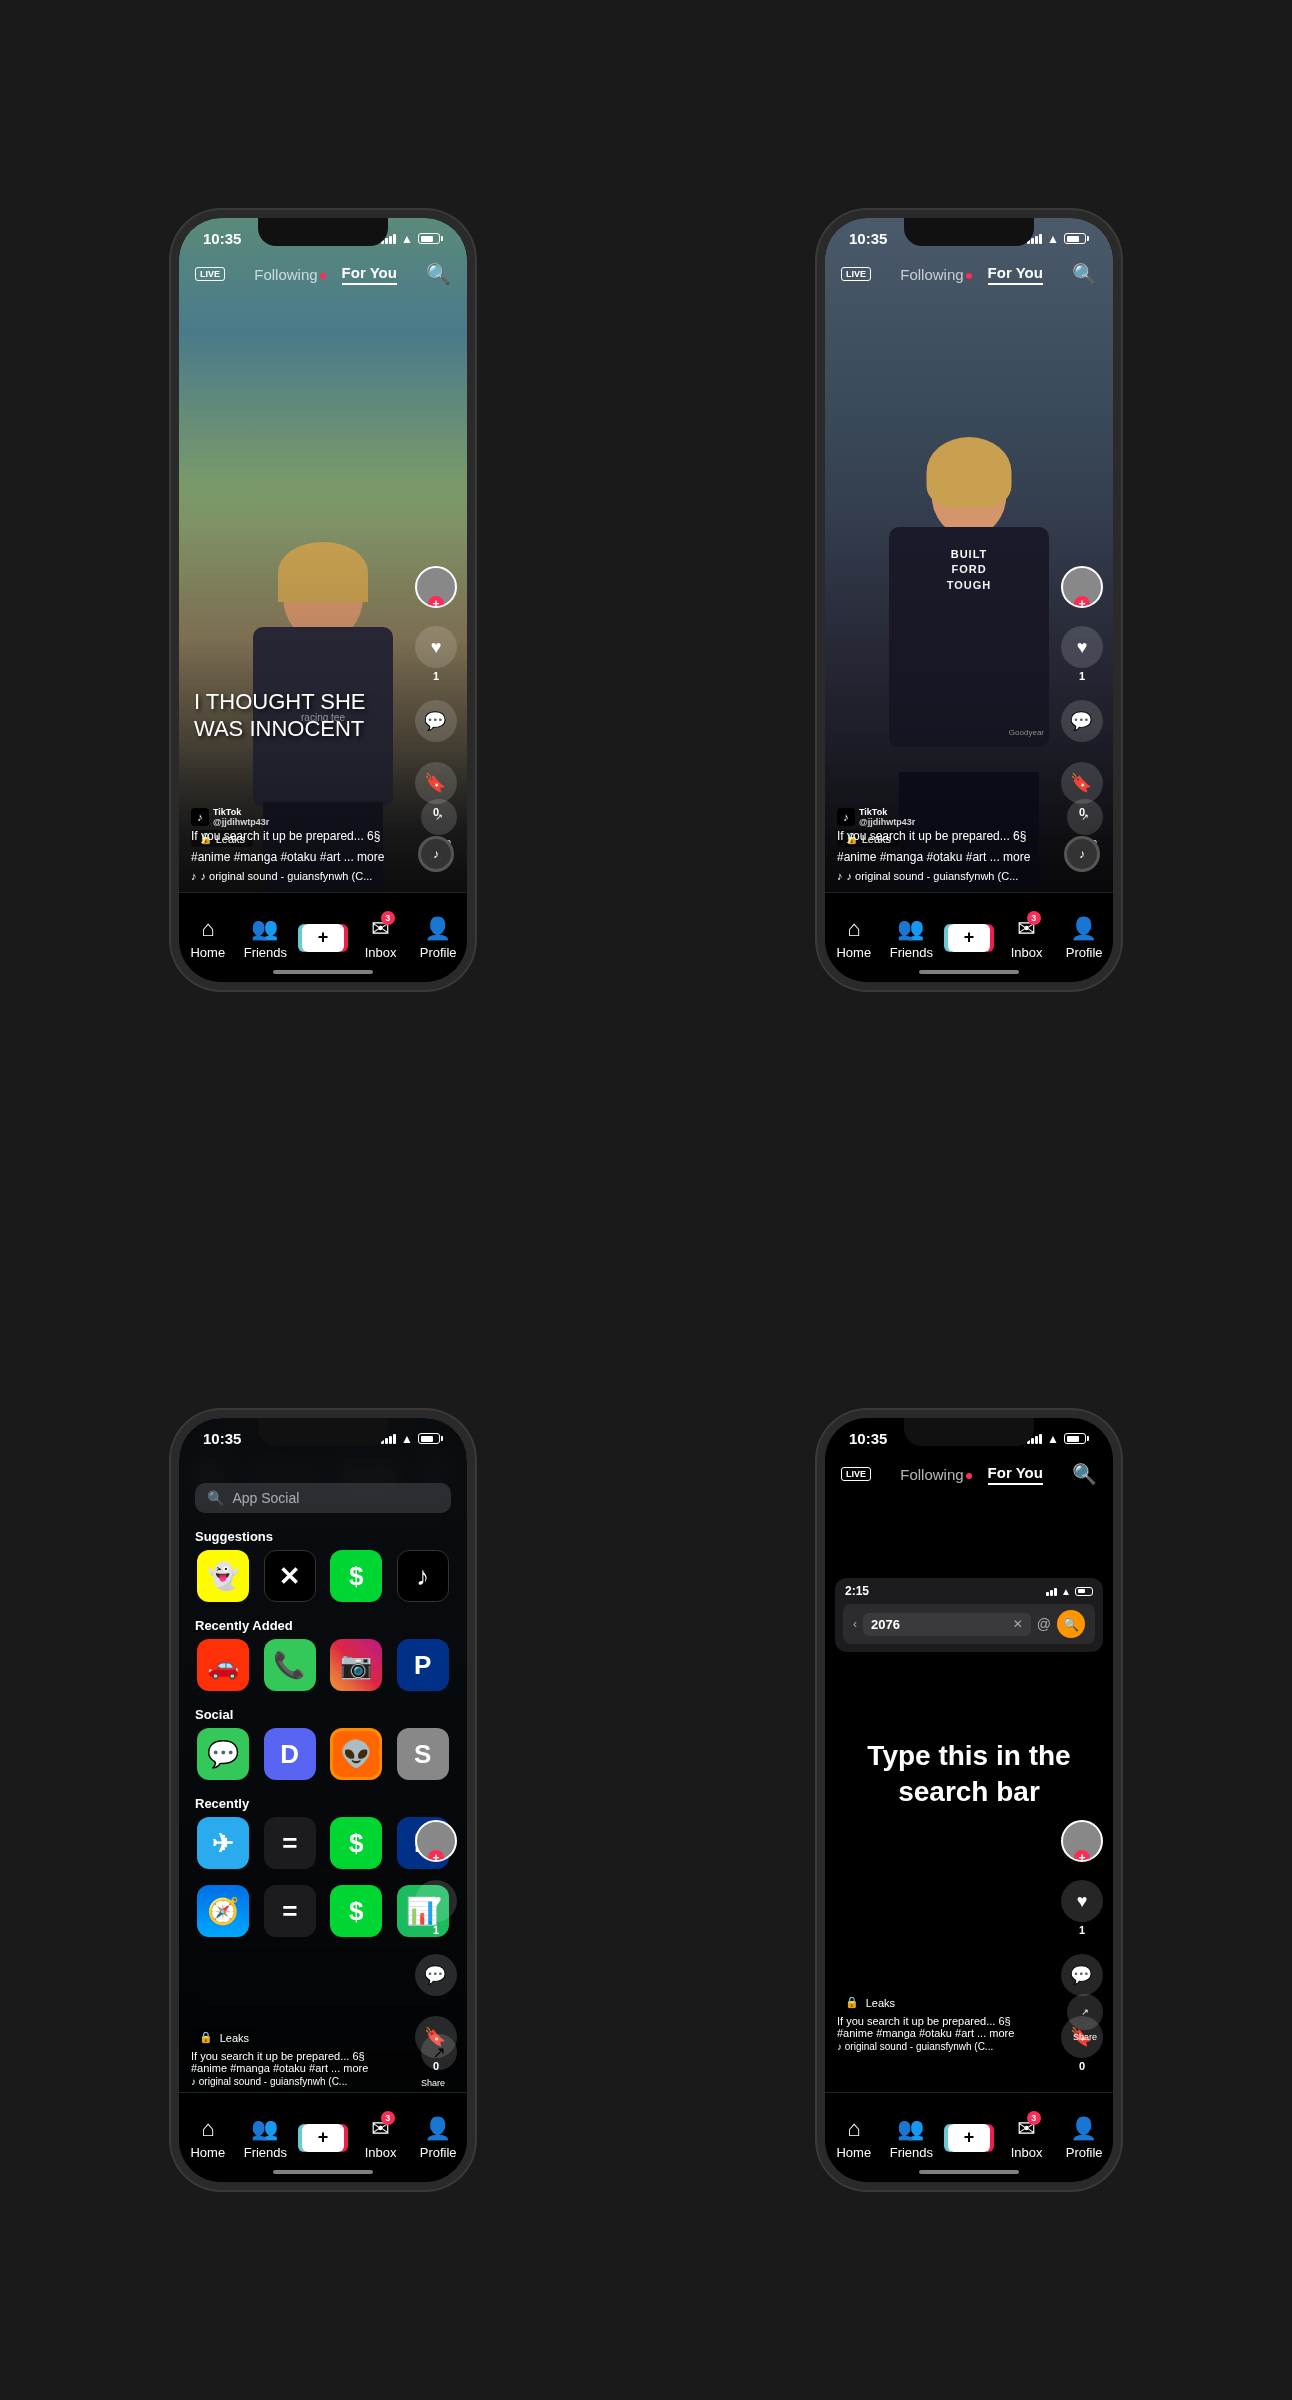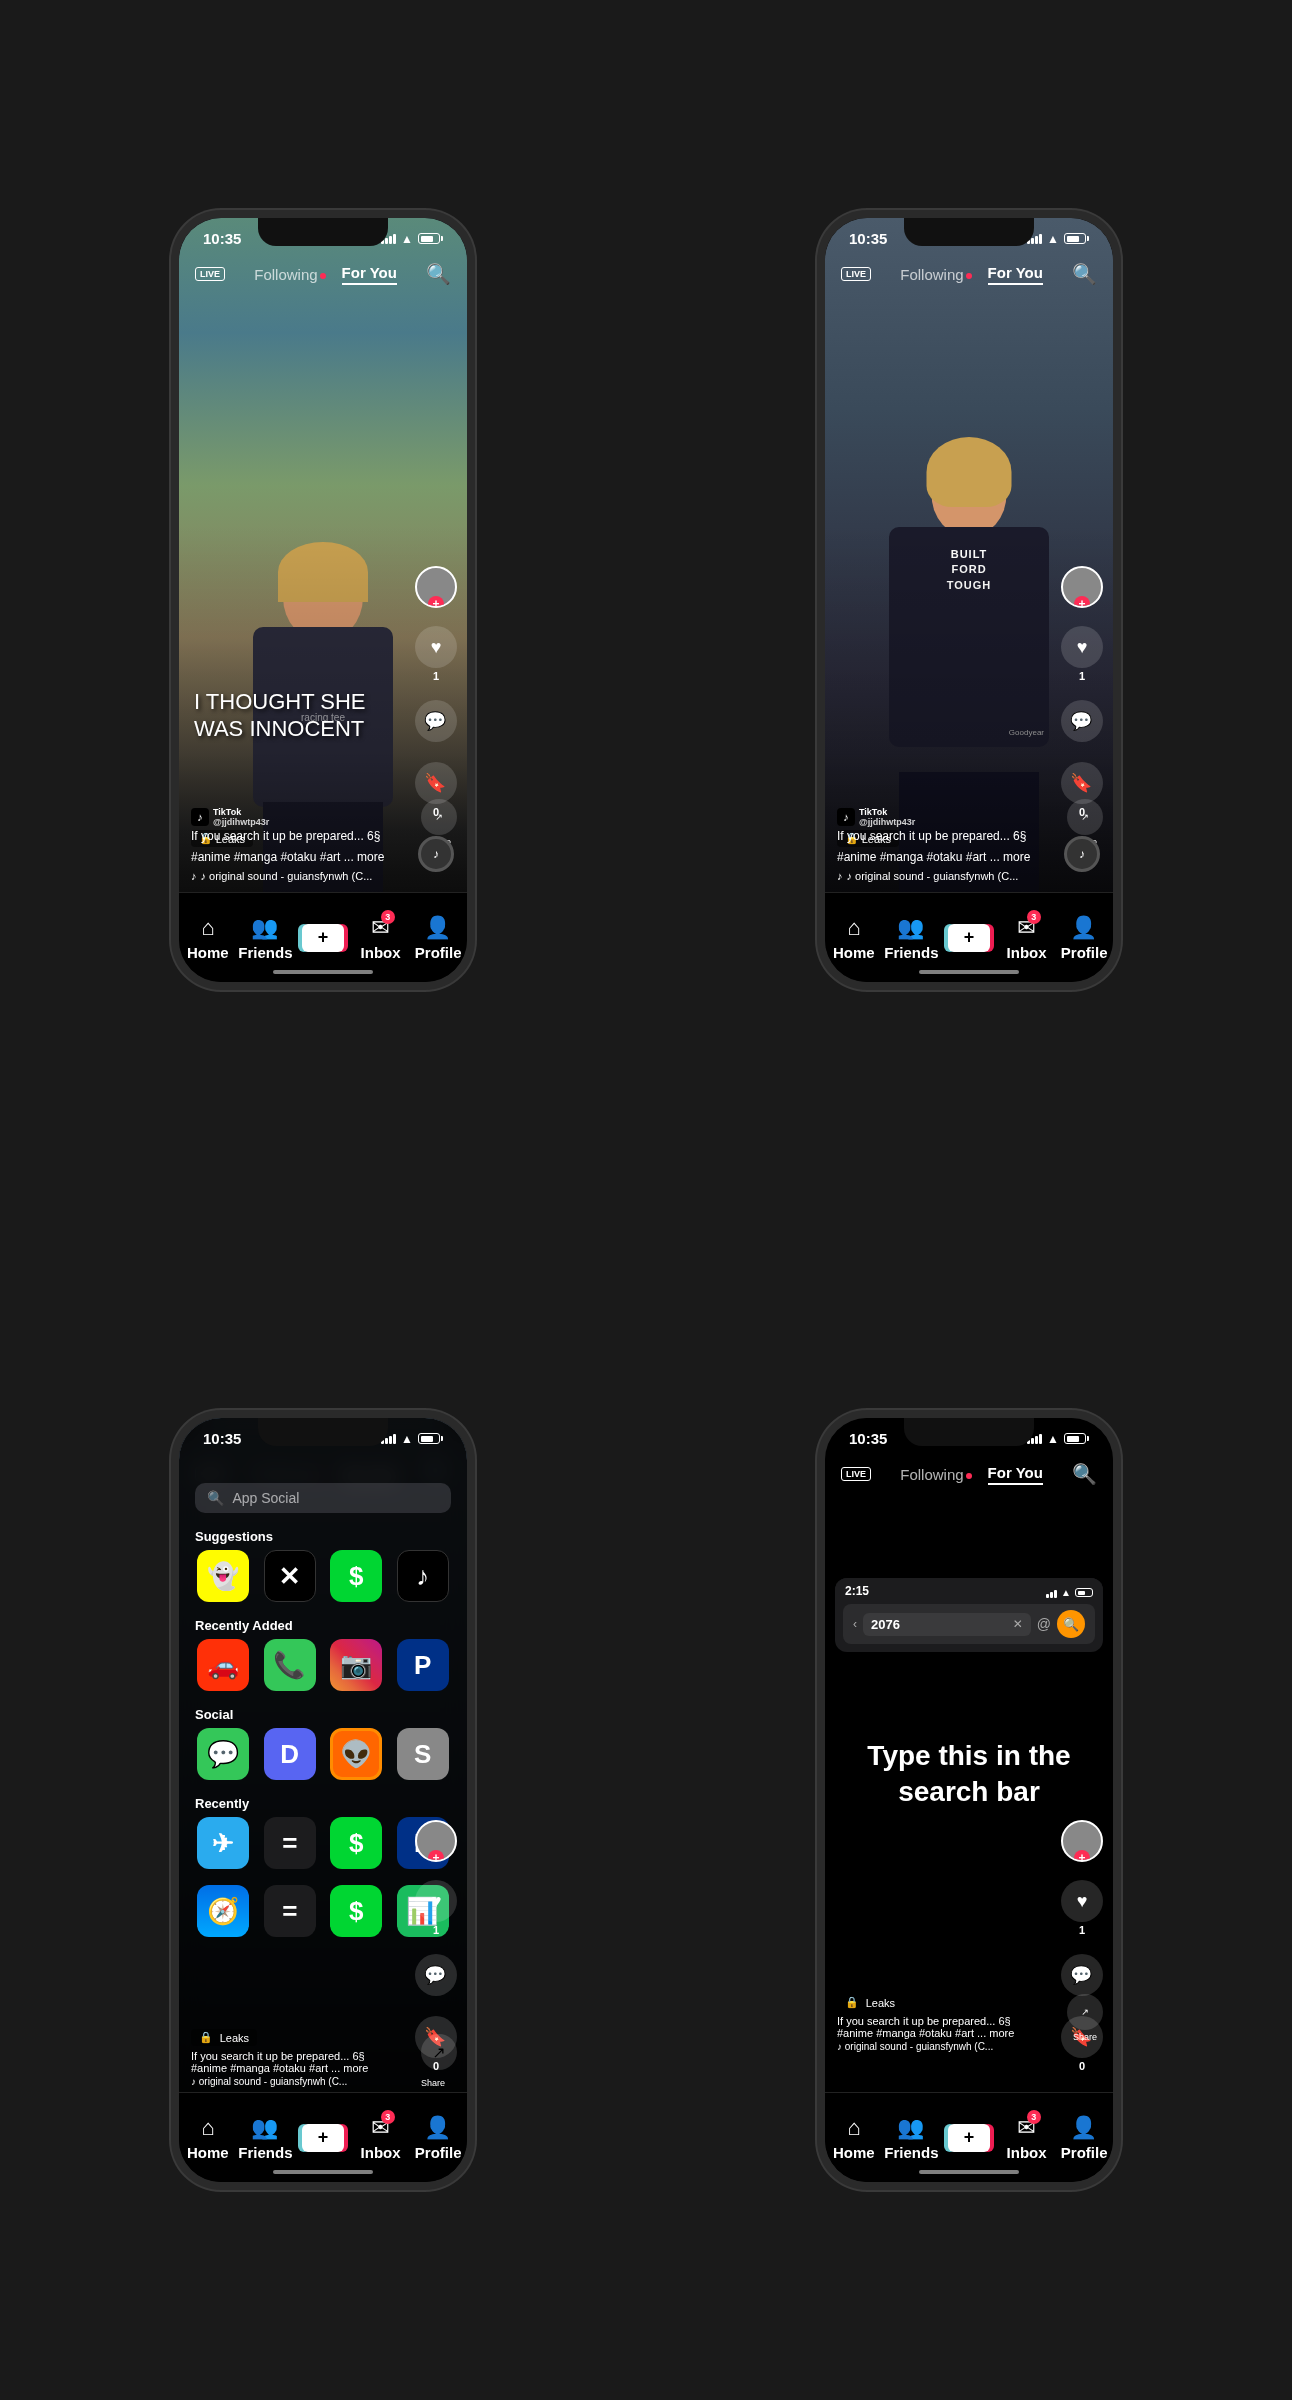--- a/index.html
+++ b/index.html
@@ -331,23 +331,23 @@
       flex: 1;
     }
 
     .nav-icon {
       font-size: 22px;
       color: #fff;
       position: relative;
     }
 
     .nav-label {
-      font-size: 15px;
-      color: #fff;
-      font-weight: 700;
+      font-size: 13px;
+      color: #fff;
+      font-weight: 400;
     }
 
     .nav-add-btn {
       width: 42px;
       height: 28px;
       background: linear-gradient(to right, #69c9d0, #ee1d52);
       border-radius: 8px;
       display: flex;
       align-items: center;
       justify-content: center;
@@ -1099,21 +1099,21 @@
           </span>
           <span class="header-tab active">For You</span>
         </div>
         <span class="search-icon-header">🔍</span>
       </div>
 
       <div style="position:absolute;top:160px;left:10px;right:10px;z-index:40;">
 
         <div style="background:#1c1c1e;border-radius:12px;overflow:hidden;">
 
-          <div style="display:flex;justify-content:space-between;align-items:flex-end;padding:6px 10px;background:#1c1c1e;">
+          <div style="display:flex;justify-content:space-between;align-items:center;padding:6px 10px;background:#1c1c1e;">
             <span style="color:#fff;font-size:12px;font-weight:700;">2:15</span>
             <div style="display:flex;gap:4px;align-items:center;">
               <div class="signal-bars" style="height:10px;">
                 <span></span>
                   <span></span>
                   <span></span>
               </div>
               <span style="color:#fff;font-size:10px;">▲</span>
               <div class="battery">
                 <div class="battery-body" style="width:18px;height:9px;">

